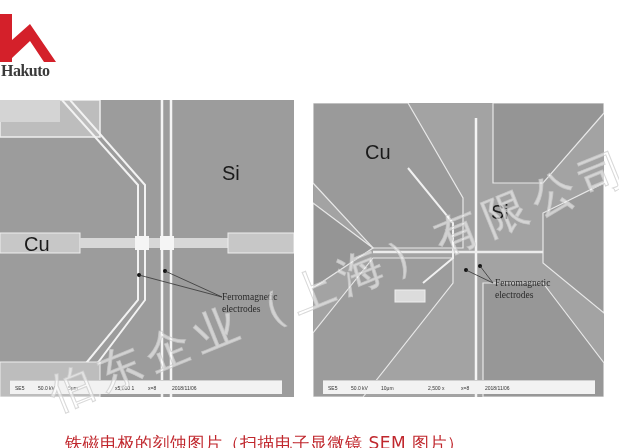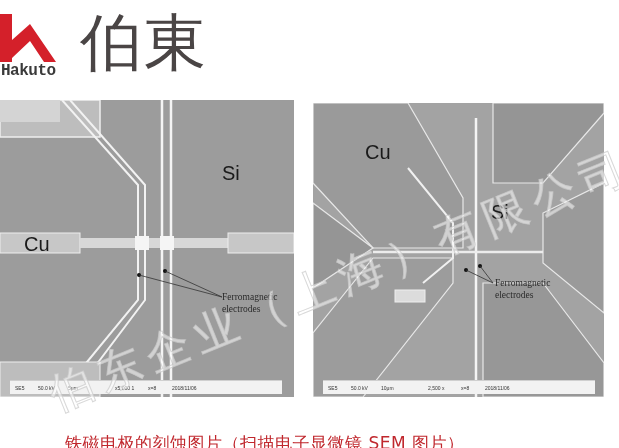--- a/index.html
+++ b/index.html
@@ -2,21 +2,21 @@
 <html><head>
 <meta charset="utf-8">
 <style>
   html, body { margin:0; padding:0; }
   body {
     width:619px; height:448px; background:#ffffff; position:relative; overflow:hidden;
     font-family:"DejaVu Sans", sans-serif;
   }
   .logo { position:absolute; left:0; top:0; width:260px; height:90px; }
   .logo-mark { position:absolute; left:0; top:14px; width:58px; height:50px; }
-  .logo-en { position:absolute; left:1px; top:62px; font-family:Liberation Mono, monospace;
+  .logo-en { position:absolute; left:1px; top:62px; font-family:Liberation Serif, serif;
     font-size:16px; font-weight:bold; color:#3a3a3a; letter-spacing:-0.5px; }
   .logo-cn { position:absolute; left:80px; top:8px; font-family:"DejaVu Sans", sans-serif;
     font-size:62px; line-height:70px; color:#4a4545; font-weight:normal; letter-spacing:2px; }
 
   .sem { position:absolute; background:#9a9a9a; overflow:hidden; }
   .sem svg { position:absolute; left:0; top:0; }
   .sem-left { left:0; top:100px; width:294px; height:297px; }
   .sem-right { left:313px; top:103px; width:291px; height:294px; }
 
   .label { position:absolute; font-family:"Liberation Sans", sans-serif; color:#1a1a1a; font-size:20px;text-align:right; }
@@ -35,21 +35,20 @@
     -webkit-text-stroke:1px rgba(200,200,200,0.7); }
 </style>
 </head>
 <body>
 
 <div class="logo">
   <svg class="logo-mark" viewBox="0 0 58 50">
     <polygon points="0,0 12,0 12,26 30,10 56,48 44,48 30,27 12,44 12,48 0,48" fill="#d4202a"></polygon>
   </svg>
   <div class="logo-en">Hakuto</div>
-  <div class="logo-cn">伯東</div>
 </div>
 
 <div class="sem sem-left">
   <svg width="294" height="297" viewBox="0 0 294 297">
     <rect width="294" height="297" fill="#9c9c9c"></rect>
 
     <polygon points="0,0 100,0 100,37 0,37" fill="#bdbdbd" stroke="#eee" stroke-width="1.5"></polygon>
     <polygon points="0,0 60,0 60,22 0,22" fill="#d4d4d4"></polygon>
 
     <polyline points="62,0 138,85 138,200 64,290" fill="none" stroke="#f2f2f2" stroke-width="2"></polyline>

